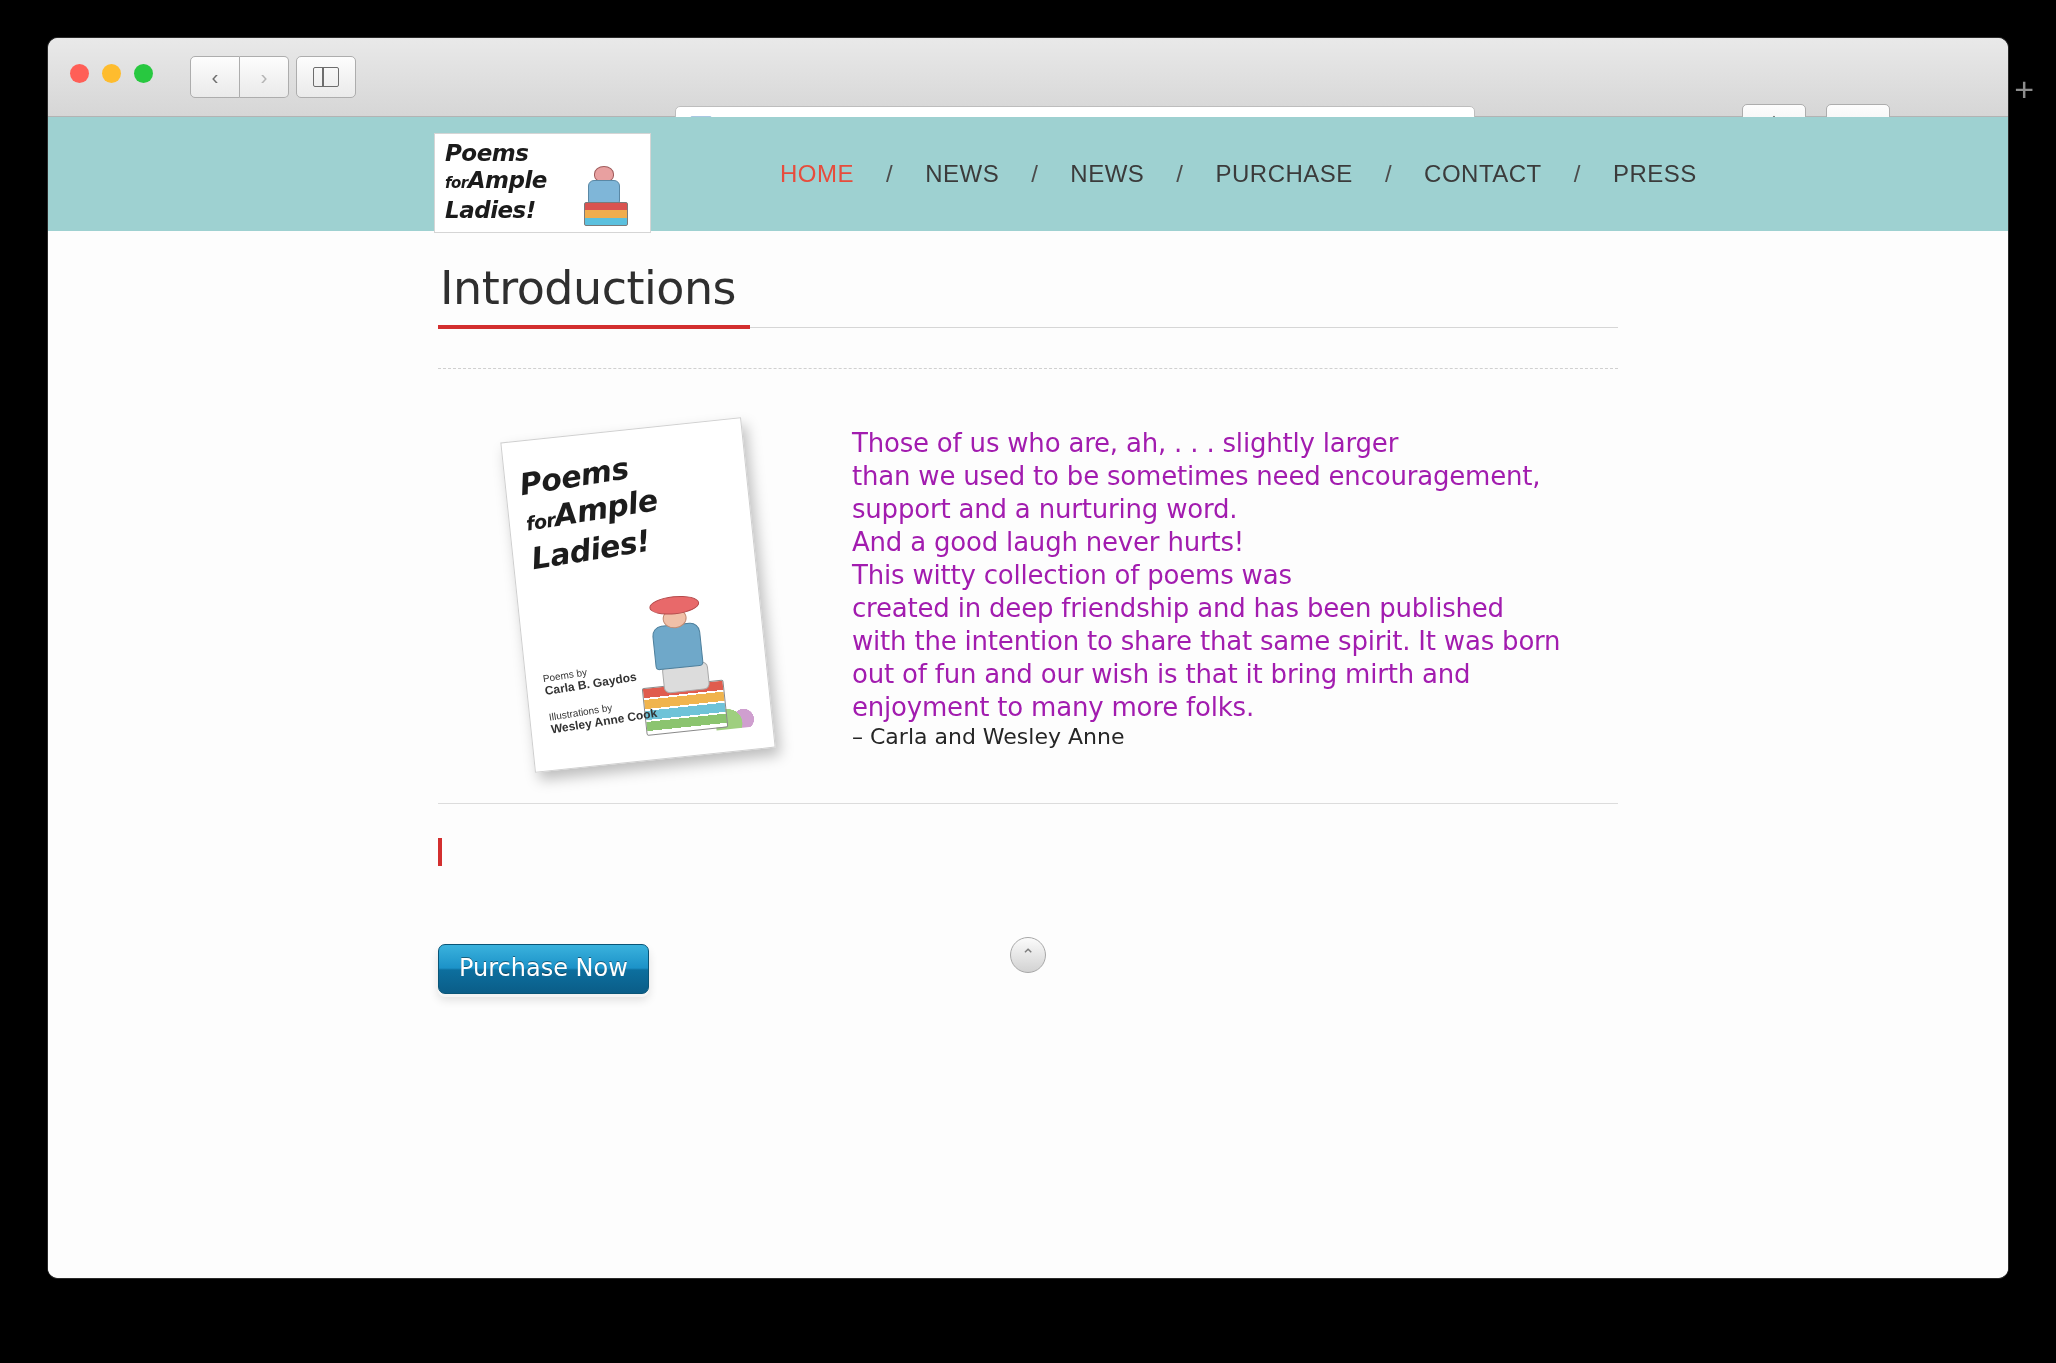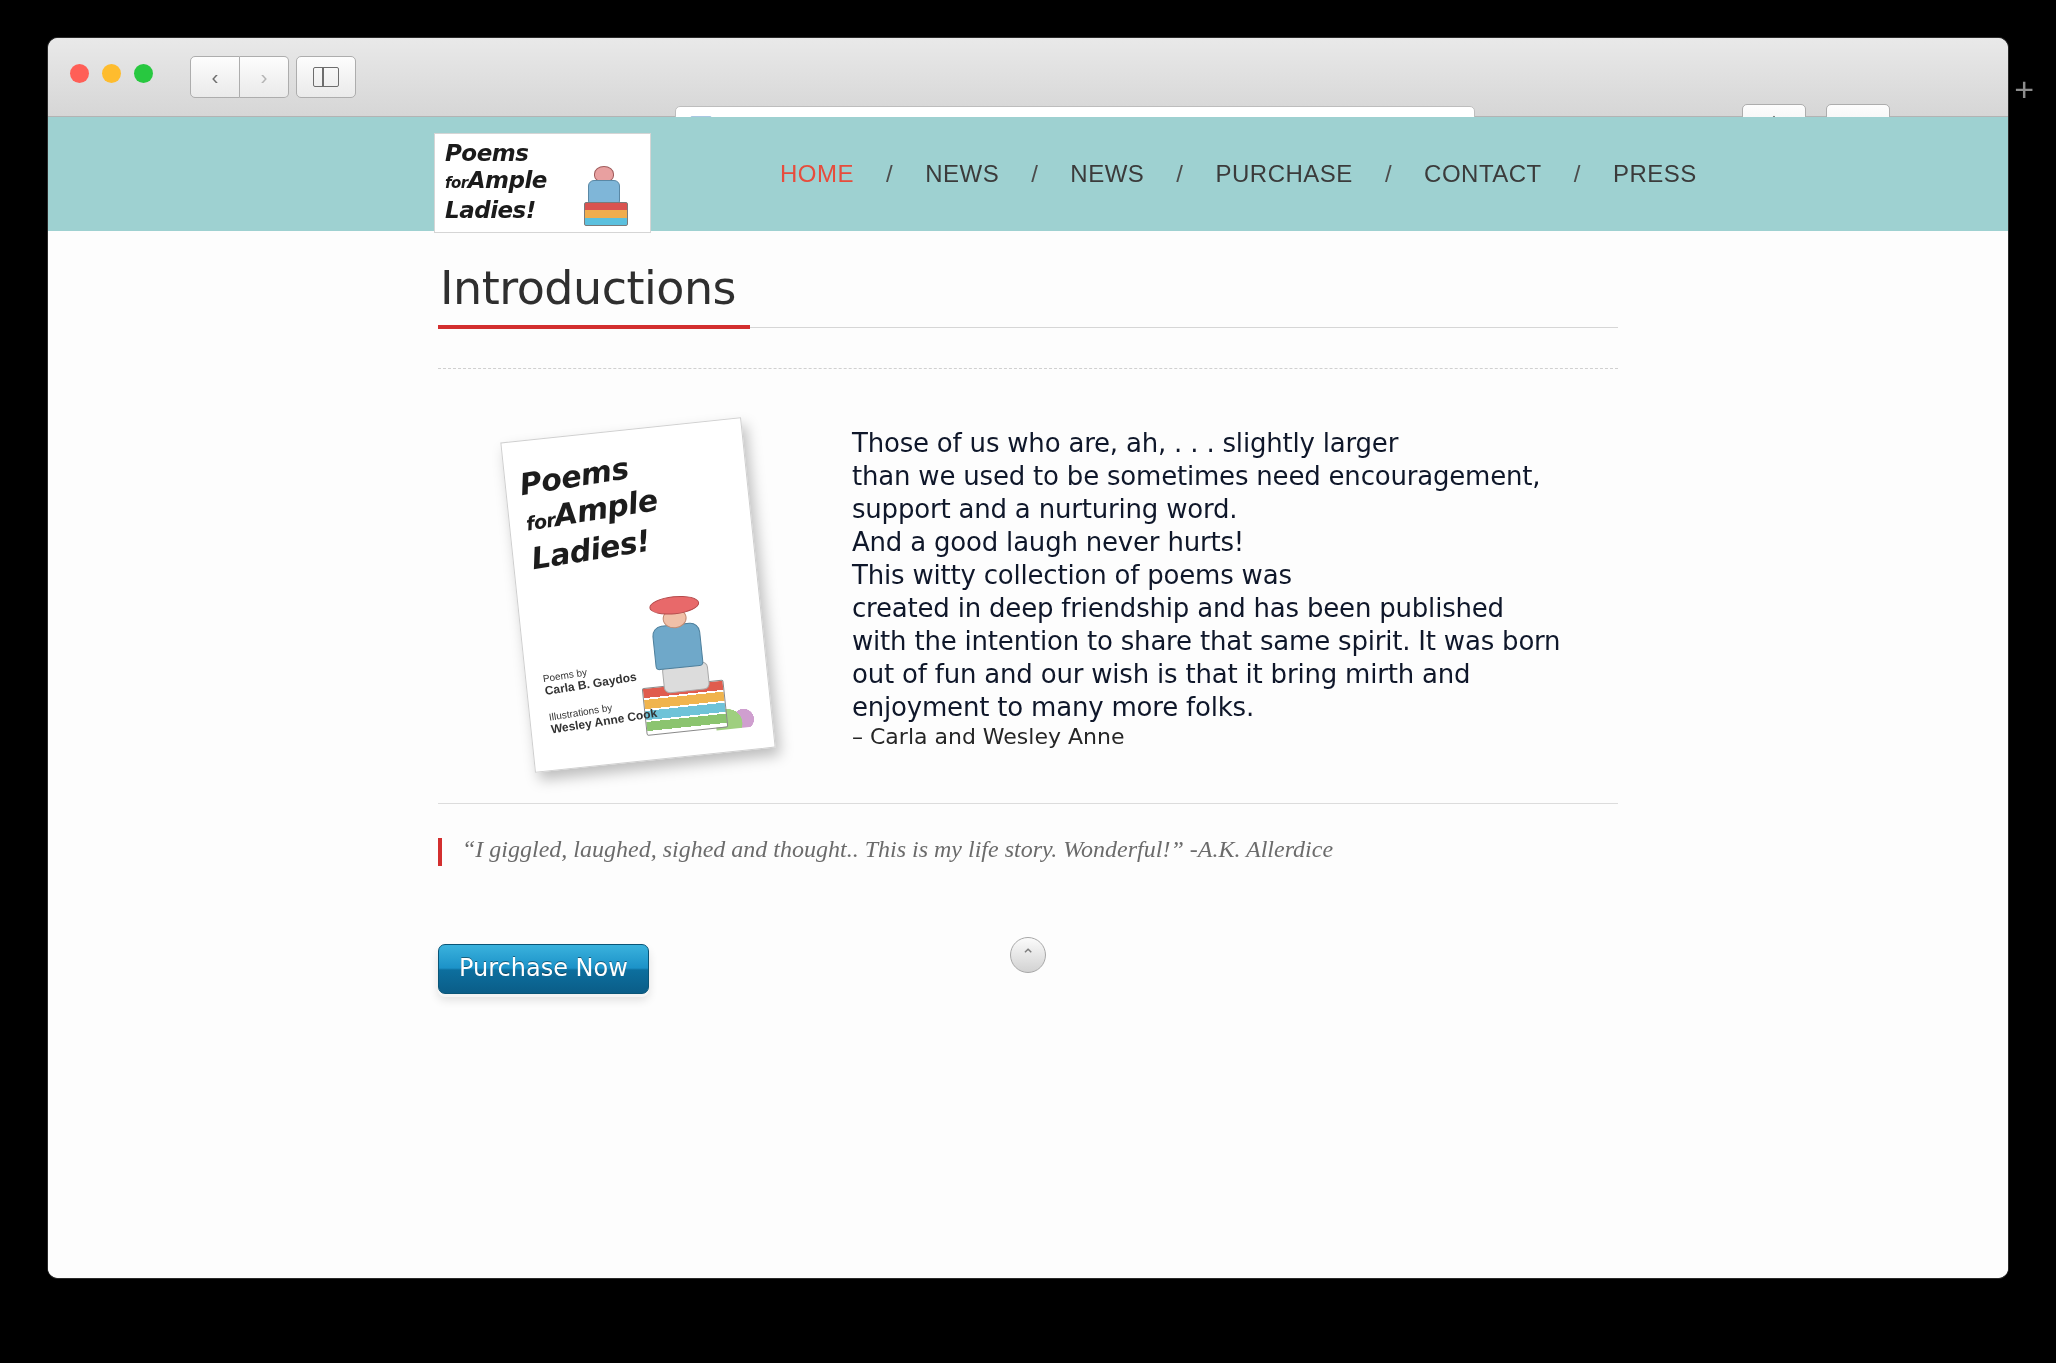--- a/index.html
+++ b/index.html
@@ -426,21 +426,21 @@
 
   .text-col {
     flex: 1;
     padding-top: 2px;
     padding-left: 14px;
   }
   .intro-text {
     font-family: "DejaVu Sans", sans-serif;
     font-size: 26px;
     line-height: 33px;
-    color: #0f172a;
+    color: #a21caf;
     white-space: pre-line;
     letter-spacing: -0.2px;
   }
   .intro-sign {
     font-family: "DejaVu Sans", sans-serif;
     font-size: 22px;
     color: #262626;
   }
 
   .quote-rule {
@@ -630,21 +630,20 @@
 with the intention to share that same spirit. It was born
 out of fun and our wish is that it bring mirth and
 enjoyment to many more folks.</div>
             <div class="intro-sign">– Carla and Wesley Anne</div>
           </div>
         </div>
 
         <div class="quote-rule"></div>
         <div class="quote-row">
           <div class="quote-bar"></div>
-          <div class="quote-text">“I giggled, laughed, sighed and thought.. This is my life story. Wonderful!” -A.K. Allerdice</div>
         </div>
 
         <div class="purchase-wrap">
           <button class="purchase-btn">Purchase Now</button>
         </div>
       </div>
 
       <div class="scroll-top">
         <span>⌃</span>
       </div>

